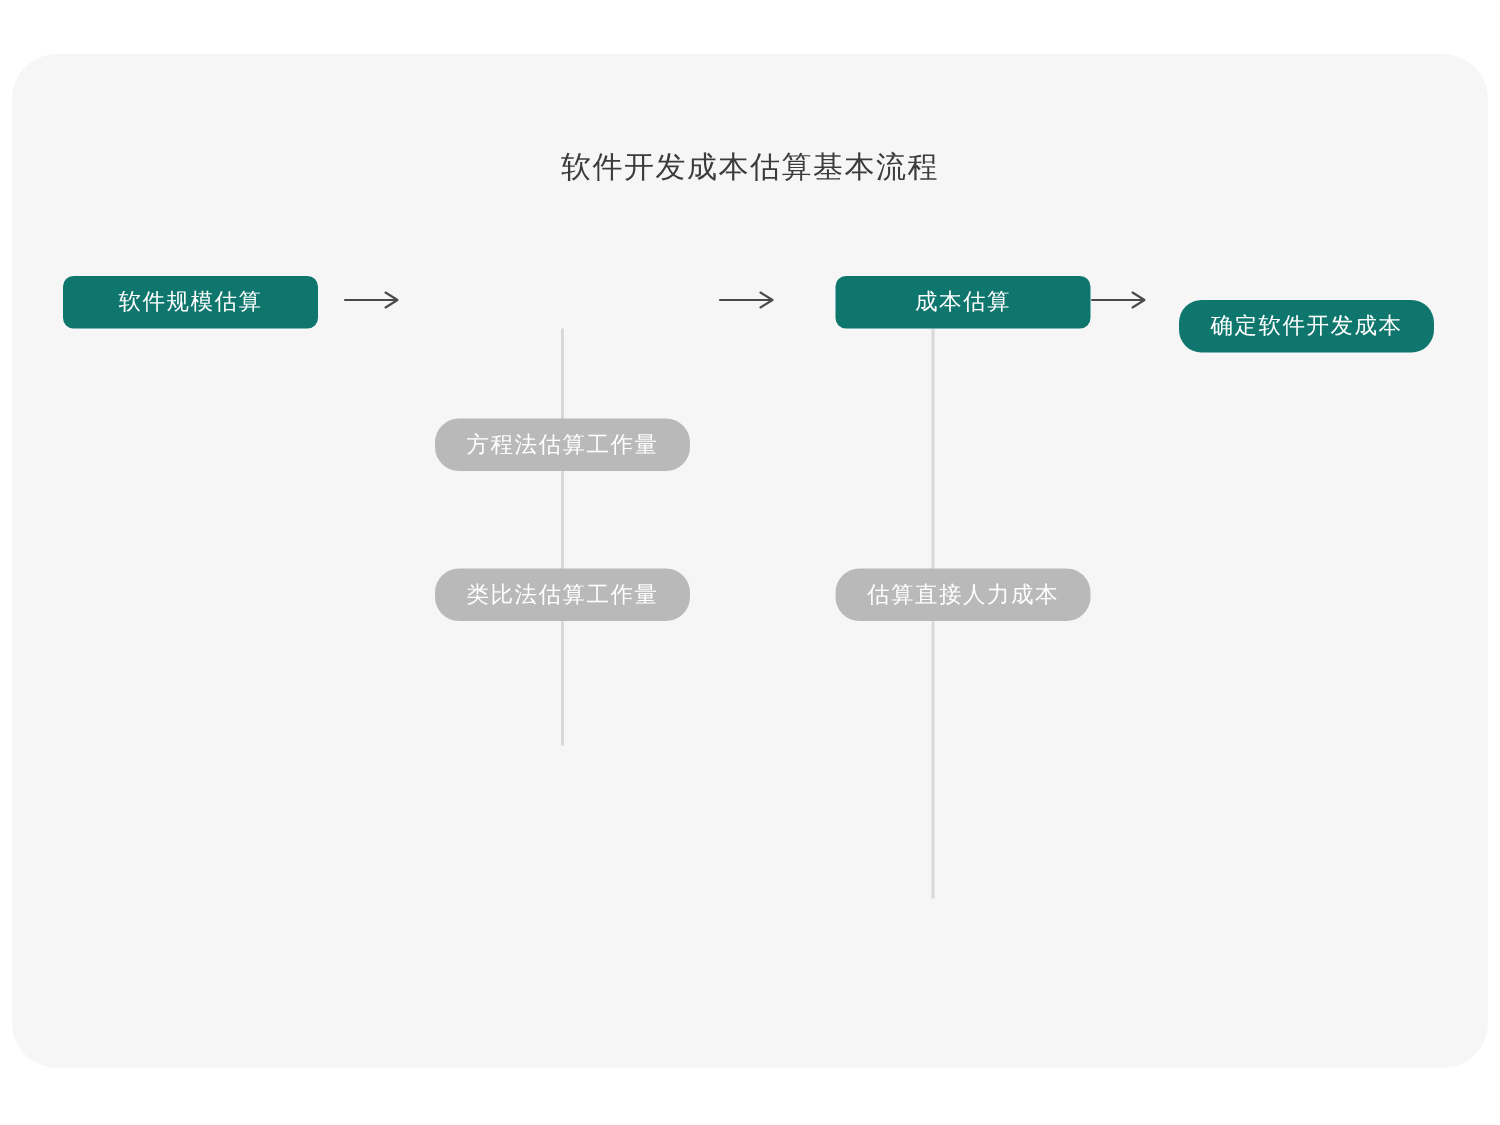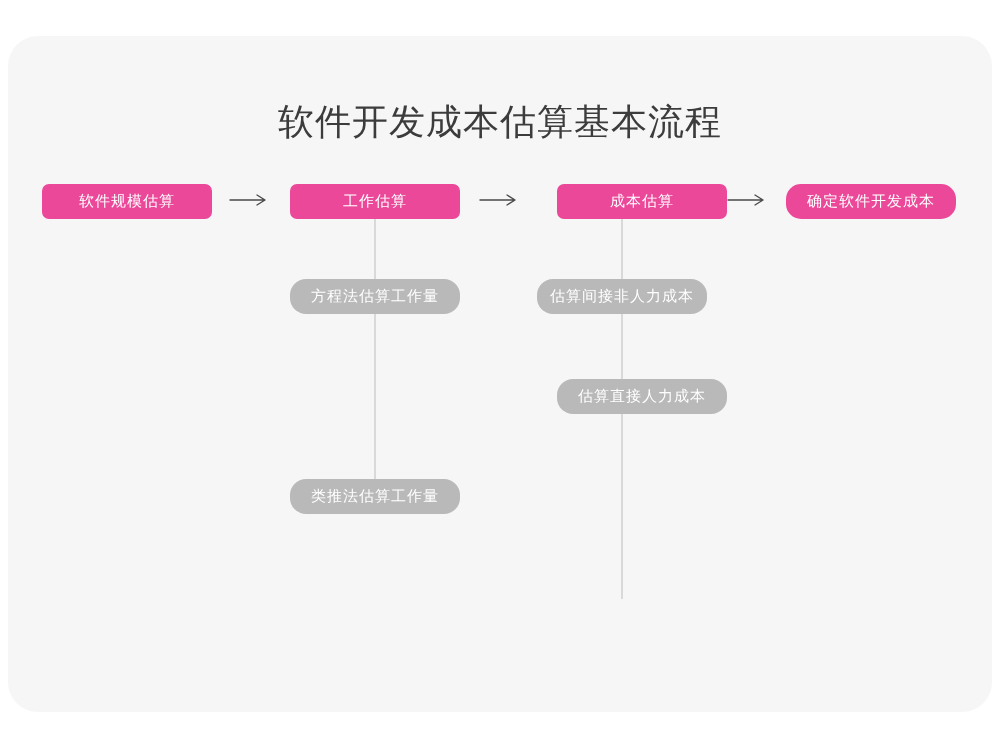--- a/index.html
+++ b/index.html
@@ -23,40 +23,40 @@
     height: 676px;
     background: #f6f6f7;
     border-radius: 30px;
   }
   .title {
     position: absolute;
     left: 0;
     top: 98px;
     width: 1000px;
     text-align: center;
-    font-size: 36px;
+    font-size: 20px;
     color: #3c3c3c;
     letter-spacing: 1px;
   }
   .node {
     position: absolute;
     width: 170px;
     height: 35px;
     border-radius: 7px;
     display: flex;
     align-items: center;
     justify-content: center;
     font-size: 15px;
     color: #ffffff;
     letter-spacing: 1px;
     box-sizing: border-box;
     z-index: 2;
   }
   .node.primary {
-    background: #ec4899;
+    background: #0f766e;
   }
   .node.secondary {
     background: #b9b9b9;
     border-radius: 16px;
   }
   .connector-v {
     position: absolute;
     width: 2px;
     background: #d9d9d9;
     z-index: 1;
@@ -64,21 +64,21 @@
   .arrow {
     position: absolute;
     width: 40px;
     height: 14px;
     z-index: 2;
   }
   
   .step-0 { left: 42px;  top: 184px; }
   .step-1 { left: 290px; top: 184px; }
   .step-2 { left: 537px; top: 184px; margin-left: 20px; }
-  .step-3 { left: 786px; top: 184px; border-radius: 15px; }
+  .step-3 { left: 786px; top: 200px; border-radius: 15px; }
   .arrow-0 { left: 228px; top: 193px; }
   .arrow-1 { left: 478px; top: 193px; }
   .arrow-2 { left: 726px; top: 193px; }
   
   .workline { left: 374px; top: 219px; height: 278px; }
   .work-0 { left: 290px; top: 279px; }
   .work-1 { left: 290px; top: 379px; }
   .work-2 { left: 290px; top: 479px; }
   
   .costline { left: 621px; top: 219px; height: 380px; }
@@ -97,32 +97,30 @@
 
   <div class="connector-v workline"></div>
   <div class="connector-v costline"></div>
 
   <div class="node primary step-0">软件规模估算</div>
 
   <svg class="arrow arrow-0" viewBox="0 0 40 14">
     <path d="M2 7 H36 M29 2 L37 7 L29 12" fill="none" stroke="#4a4a4a" stroke-width="1.4" stroke-linecap="round" stroke-linejoin="round"></path>
   </svg>
 
-  <div class="node primary step-1">工作估算</div>
 
   <svg class="arrow arrow-1" viewBox="0 0 40 14">
     <path d="M2 7 H36 M29 2 L37 7 L29 12" fill="none" stroke="#4a4a4a" stroke-width="1.4" stroke-linecap="round" stroke-linejoin="round"></path>
   </svg>
 
   <div class="node primary step-2">成本估算</div>
 
   <svg class="arrow arrow-2" viewBox="0 0 40 14">
     <path d="M2 7 H36 M29 2 L37 7 L29 12" fill="none" stroke="#4a4a4a" stroke-width="1.4" stroke-linecap="round" stroke-linejoin="round"></path>
   </svg>
 
   <div class="node primary step-3">确定软件开发成本</div>
 
   <div class="node secondary work-0">方程法估算工作量</div>
-  <div class="node secondary work-2">类推法估算工作量</div>
+  <div class="node secondary work-1">类比法估算工作量</div>
 
-  <div class="node secondary cost-0">估算间接非人力成本</div>
   <div class="node secondary cost-1">估算直接人力成本</div>
 </div>
 
 </body></html>

